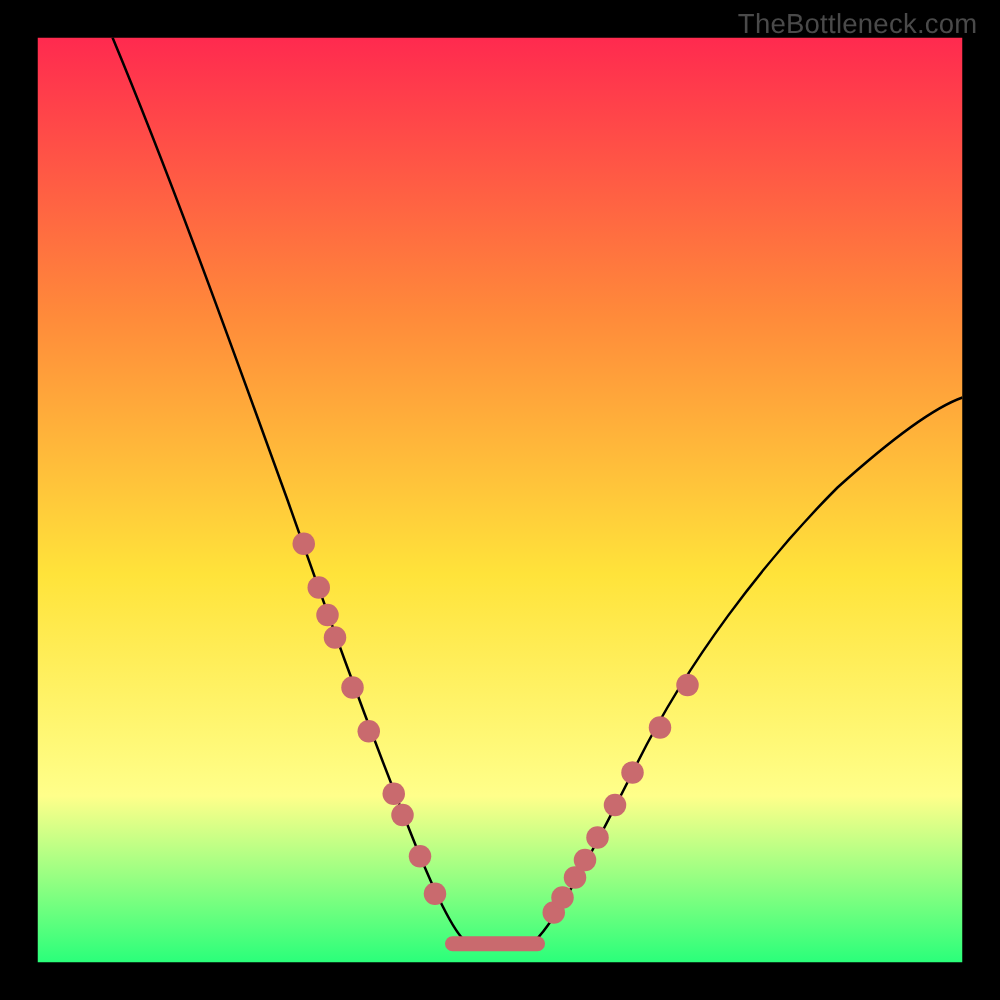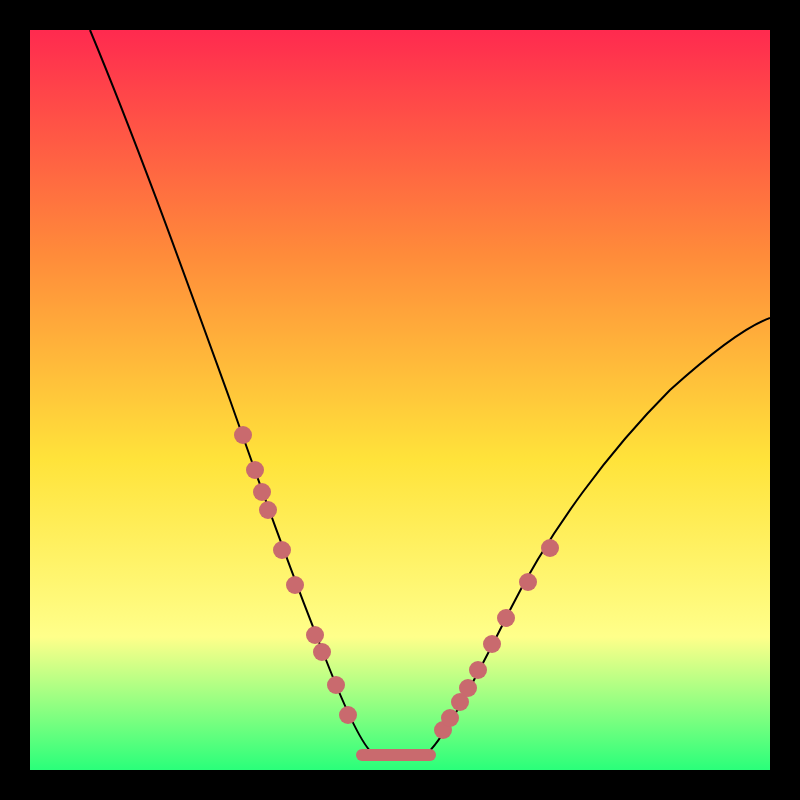--- a/index.html
+++ b/index.html
@@ -41,20 +41,21 @@
     height: 740px;
   }
   .curve-svg path { fill: none; stroke: #000; stroke-width: 2; }
   .dots circle { fill: #c96a6e; }
   .flat path { stroke: #c96a6e; stroke-width: 12; stroke-linecap: round; }
 </style>
 </head>
 <body>
 
 <div class="frame">
+  <div class="watermark">TheBottleneck.com</div>
 
   <div class="plot-area">
 
     <svg class="bg-gradient" viewBox="0 0 740 740" preserveAspectRatio="none">
       <defs>
         <linearGradient id="grad" x1="0" y1="0" x2="0" y2="1">
           <stop offset="0%" stop-color="#ff2a4f"></stop>
           <stop offset="30%" stop-color="#ff8a3a"></stop>
           <stop offset="58%" stop-color="#ffe33a"></stop>
           <stop offset="82%" stop-color="#ffff8a"></stop>

